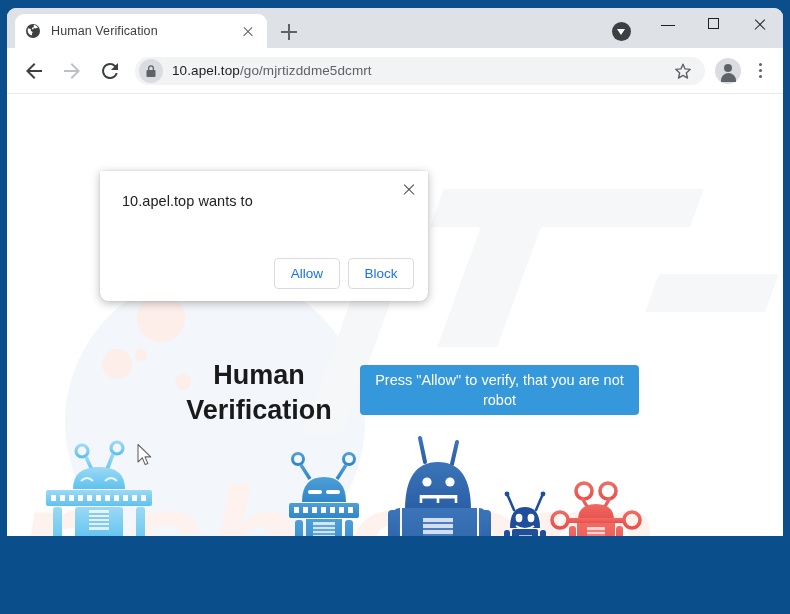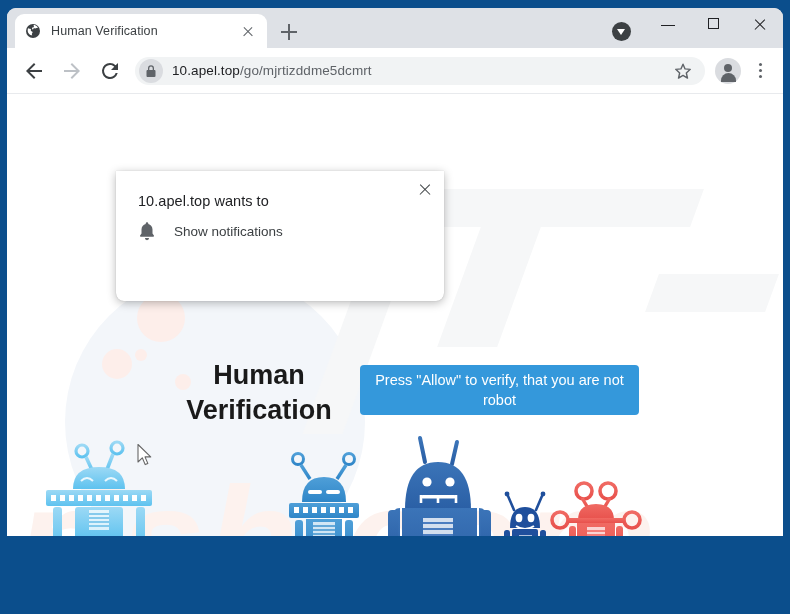--- a/index.html
+++ b/index.html
@@ -327,21 +327,21 @@
 
   
   .robots { position: absolute; left: 0; top: 340px; width: 776px; height: 175px; }
 
   
   .cursor { position: absolute; left: 129px; top: 349px; width: 18px; height: 24px; }
 
   
   .perm-dialog {
     position: absolute;
-    left: 109px;
+    left: 93px;
     top: 77px;
     width: 328px;
     height: 130px;
     background: #ffffff;
     border-radius: 0 0 8px 8px;
     box-shadow: 0 2px 10px rgba(0,0,0,.28), 0 0 1px rgba(0,0,0,.25);
     z-index: 20;
   }
   .perm-close {
     position: absolute;
@@ -689,24 +689,21 @@
         </svg>
       </div>
 
       <svg class="cursor" viewBox="0 0 18 24">
         <path d="M2 1.5 L2 19 L6.3 14.8 L9.2 21.6 L11.8 20.4 L9 13.9 L14.7 13.9 Z" fill="#ffffff" stroke="#666666" stroke-width="1.1" stroke-linejoin="round"></path>
       </svg>
 
       <div class="perm-dialog">
         <div class="perm-close"></div>
         <div class="perm-title">10.apel.top wants to</div>
-        <div class="perm-row">
-          <svg class="bell" viewBox="0 0 18 20">
-            <path d="M9 1.2a1.3 1.3 0 0 1 1.3 1.3v.6c2.5.6 4.2 2.8 4.2 5.4v4l1.4 2.1c.3.5 0 1.1-.6 1.1H2.7c-.6 0-.9-.6-.6-1.1l1.4-2.1v-4c0-2.6 1.7-4.8 4.2-5.4v-.6A1.3 1.3 0 0 1 9 1.2z" fill="#5f6368"></path>
-            <path d="M6.9 17.1h4.2a2.1 2.1 0 0 1-4.2 0z" fill="#5f6368"></path>
-          </svg>
-          <div class="perm-row-label">Show notifications</div>
+        <div class="perm-actions">
+          <button class="perm-btn">Allow</button>
+          <button class="perm-btn">Block</button>
         </div>
       </div>
 
     </div>
   </div>
 </div>
 
 </body></html>

